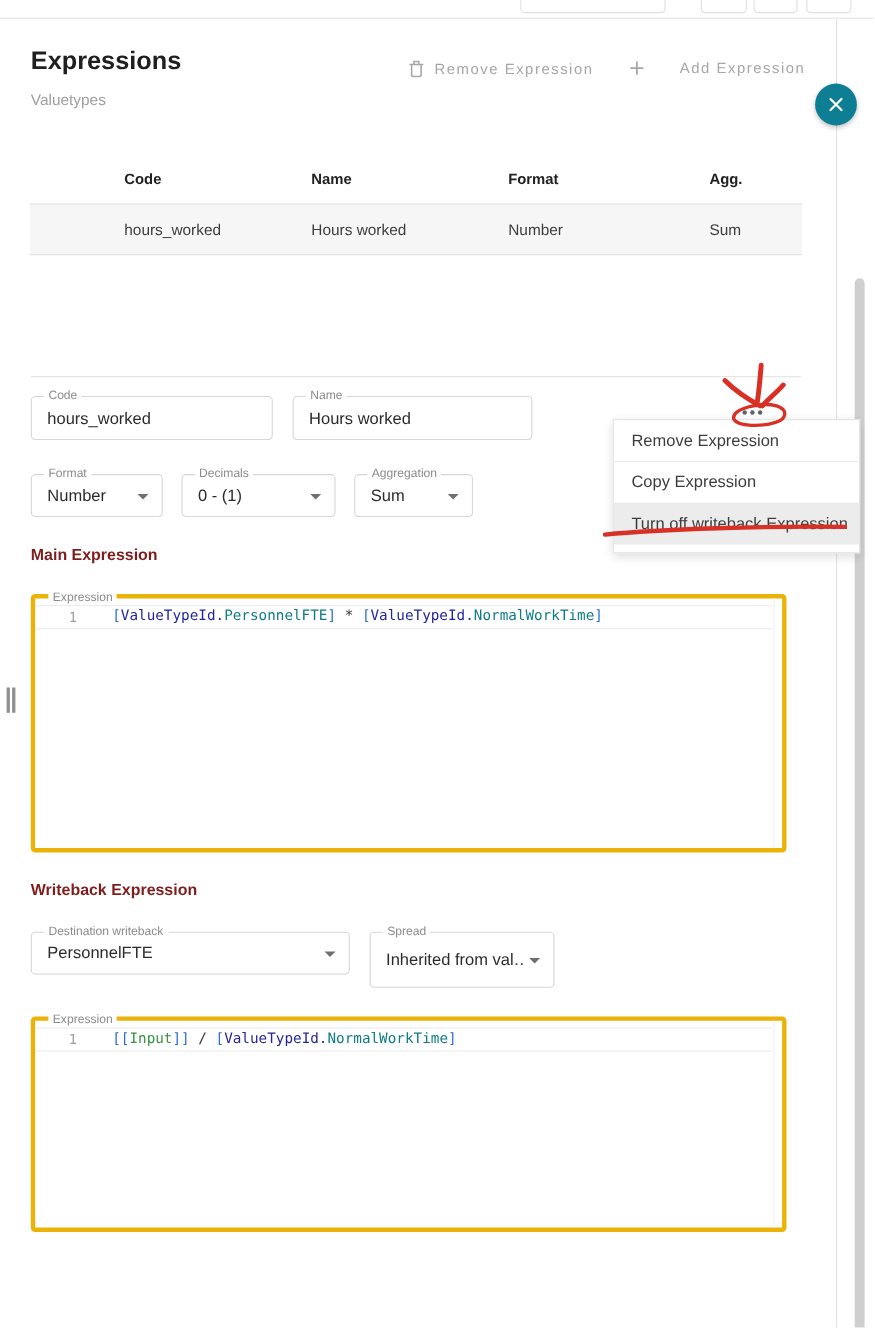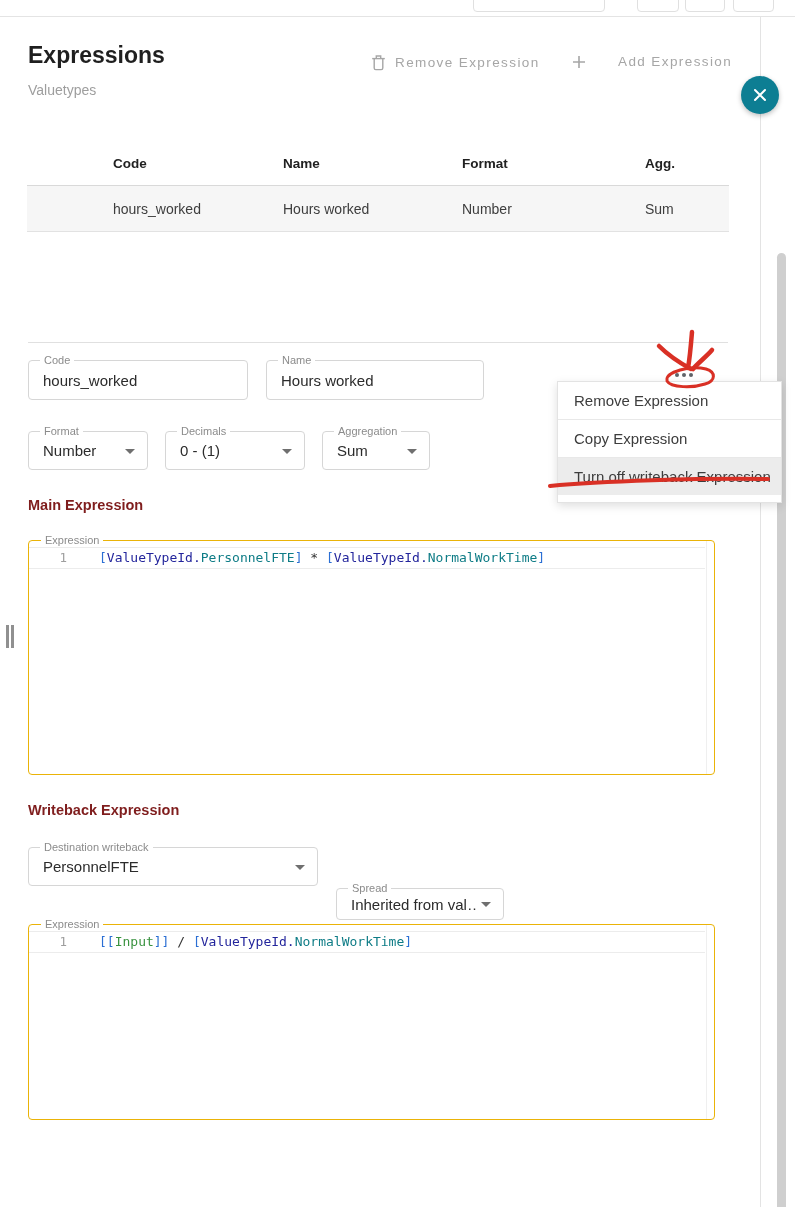--- a/index.html
+++ b/index.html
@@ -36,21 +36,21 @@
   .fvalue{position:absolute;left:14px;right:26px;top:0;bottom:0;display:flex;align-items:center;
           font-size:15px;color:#2b2b2b;white-space:nowrap;overflow:hidden;text-overflow:ellipsis;}
   .field.plain .fvalue{right:10px;}
   .caret{position:absolute;right:12px;top:50%;margin-top:-2px;width:0;height:0;
          border-left:5px solid transparent;border-right:5px solid transparent;border-top:5px solid #6f6f6f;}
 
   
   .sec-heading{position:absolute;left:28px;font-size:14.5px;font-weight:700;color:#7f1d1d;}
 
   
-  .editor{position:absolute;border:1px solid #eab308;border-radius:4px;background:#fff;box-sizing:border-box;}
+  .editor{position:absolute;border:4px solid #eab308;border-radius:4px;background:#fff;box-sizing:border-box;}
   .editor .track{position:absolute;right:7px;top:0;bottom:0;width:1px;background:#efefef;}
   .code-line{position:absolute;left:0;right:9px;top:6px;height:20px;border-top:1px solid #ececec;border-bottom:1px solid #ececec;
              font-family:"DejaVu Sans Mono",monospace;font-size:13px;cursor:text;}
   .line-num{position:absolute;left:0;width:38px;text-align:right;color:#9e9e9e;line-height:20px;font-size:12.5px;
             font-family:"DejaVu Sans Mono",monospace;}
   .code-text{position:absolute;left:70px;top:0;line-height:20px;white-space:pre;}
 
   
   .menu{position:absolute;left:557px;top:381px;width:223px;background:#fff;border:1px solid #e3e3e3;
         box-shadow:0 3px 9px rgba(0,0,0,.13);z-index:5;}
@@ -172,21 +172,21 @@
       <span class="code-text"><span style="color: rgb(43, 111, 212);">[</span><span style="color: rgb(35, 37, 156);">ValueTypeId.</span><span style="color: rgb(14, 124, 134);">PersonnelFTE</span><span style="color: rgb(43, 111, 212);">]</span><span style="color: rgb(51, 51, 51);"> * </span><span style="color: rgb(43, 111, 212);">[</span><span style="color: rgb(35, 37, 156);">ValueTypeId.</span><span style="color: rgb(14, 124, 134);">NormalWorkTime</span><span style="color: rgb(43, 111, 212);">]</span></span>
     </div>
   </div>
 
   <div class="sec-heading" style="top:802px;">Writeback Expression</div>
   <div class="field" style="left:28px;top:847px;width:290px;height:39px;">
     <span class="flabel">Destination writeback</span>
     <span class="fvalue">PersonnelFTE</span>
     <span class="caret"></span>
   </div>
-  <div class="field" style="left:336px;top:888px;width:168px;height:32px;">
+  <div class="field" style="left:336px;top:847px;width:168px;height:51px;">
     <span class="flabel">Spread</span>
     <span class="fvalue">Inherited from val…</span>
     <span class="caret"></span>
   </div>
 
   <div class="editor" style="left:28px;top:924px;width:687px;height:196px;">
     <span class="flabel" style="left:12px;">Expression</span>
     <div class="track"></div>
     <div class="code-line">
       <span class="line-num">1</span>

